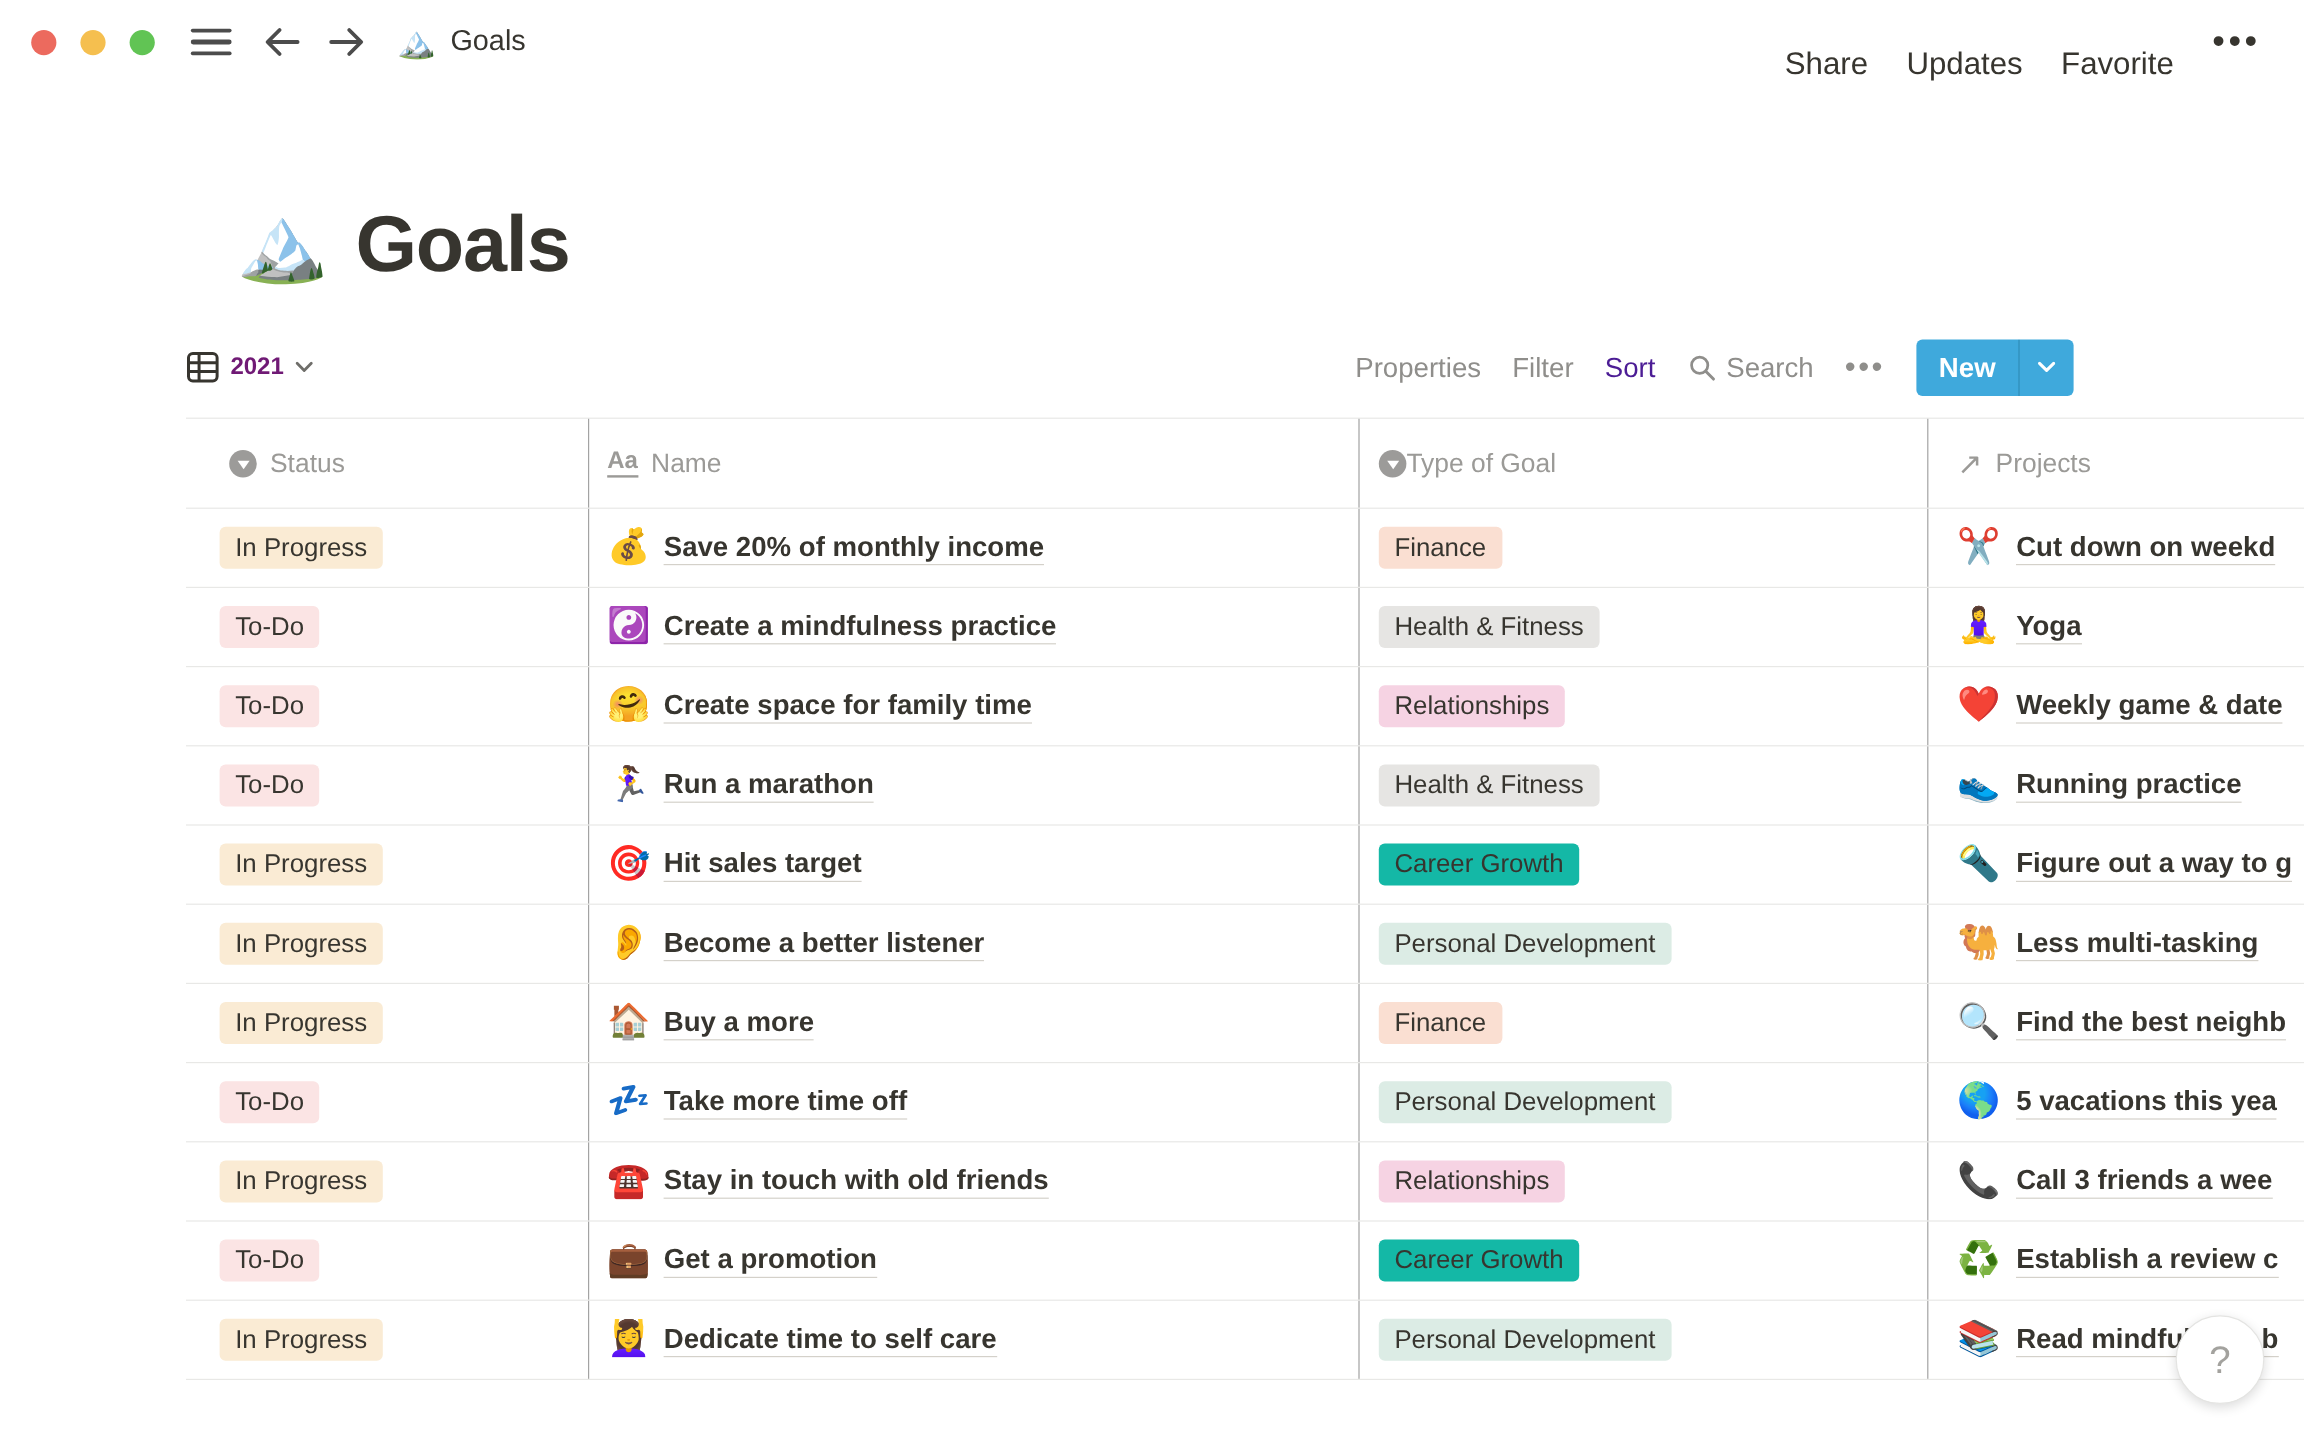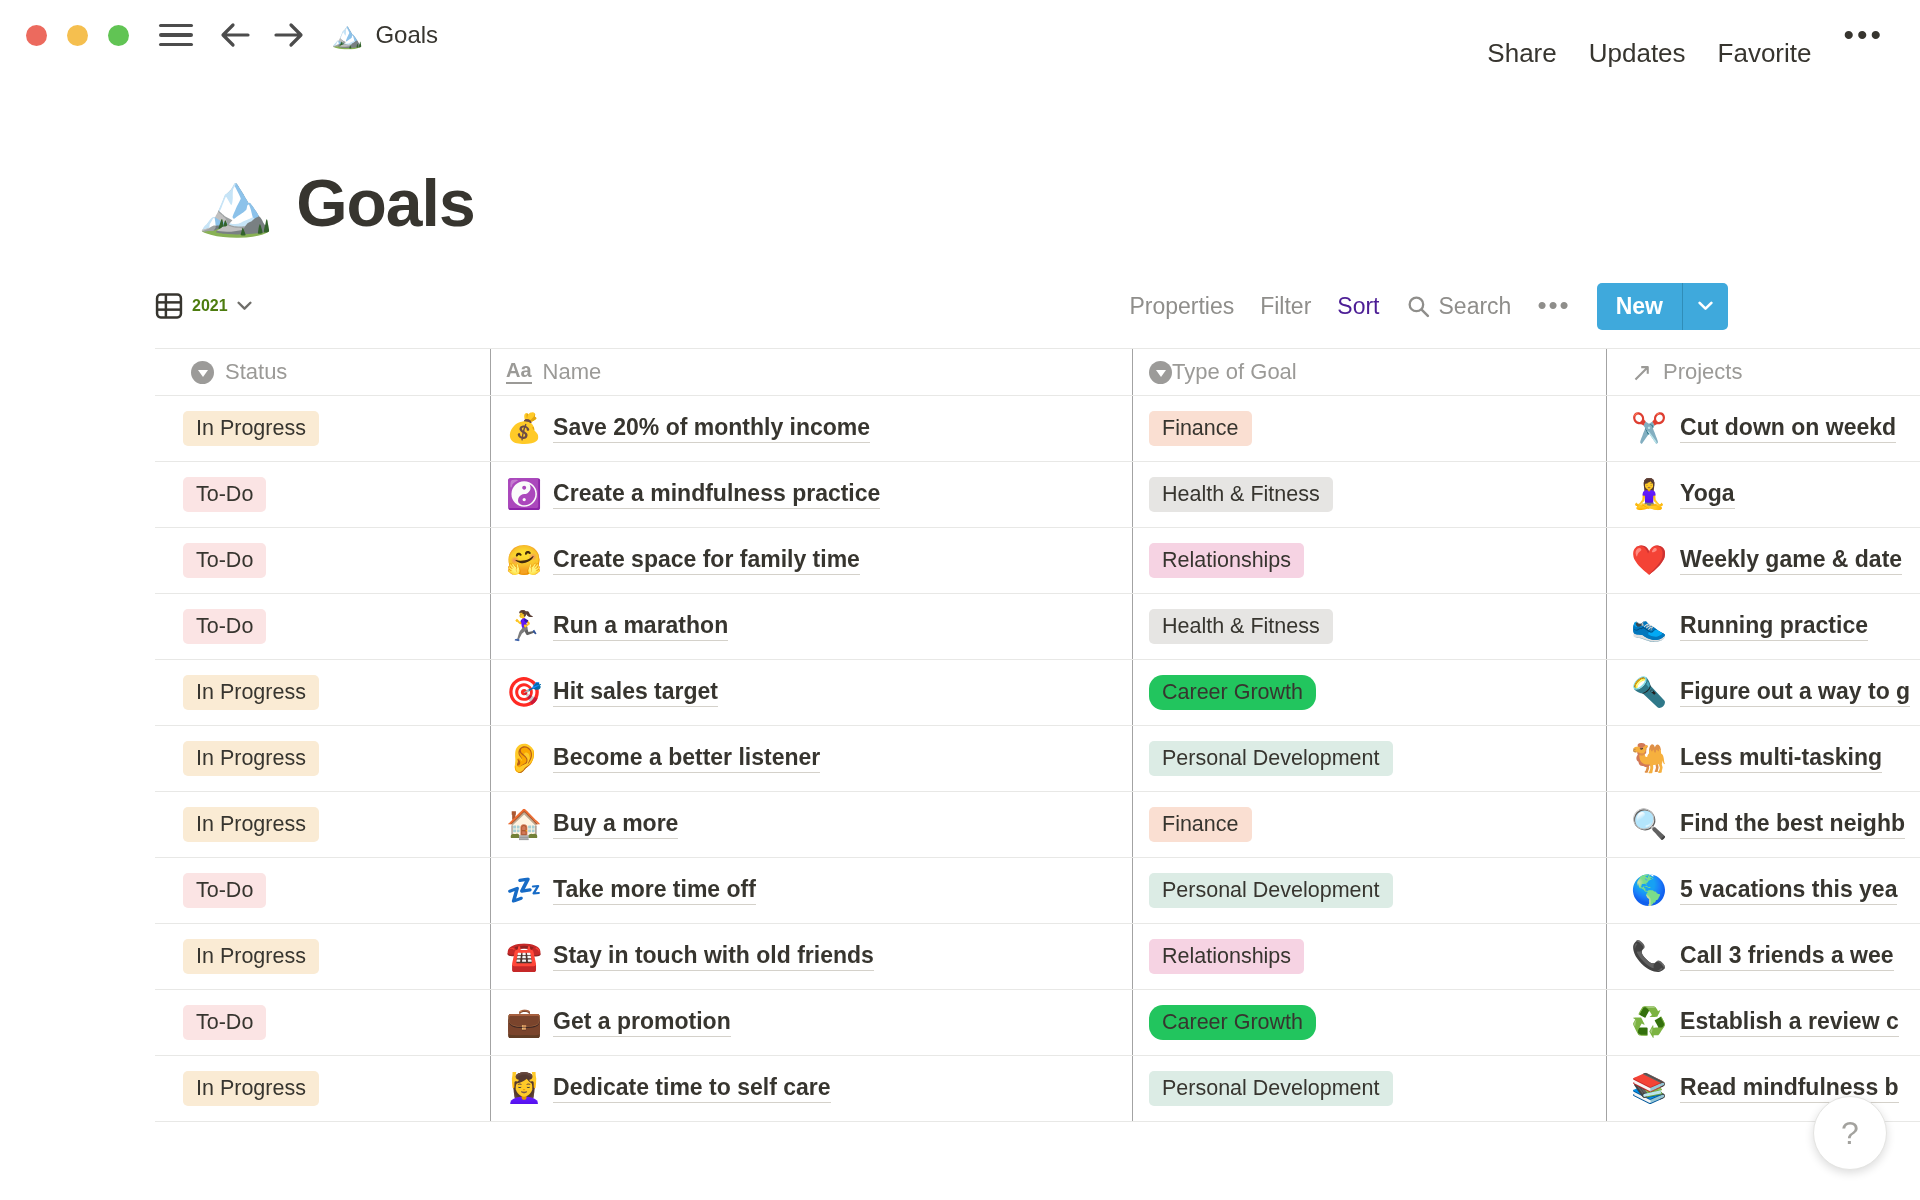--- a/index.html
+++ b/index.html
@@ -24,54 +24,54 @@
   .topbar-right .dots { font-size:30px; letter-spacing:3px; color:#37352F; line-height:0.6; cursor:pointer; }
 
   
   .titlerow { margin:76px 0 0 197px; display:flex; align-items:flex-end; gap:22px; height:92px; }
   .titlerow .pageicon { font-size:62px; line-height:1.1; cursor:pointer; }
   .titlerow h1 { font-size:66px; font-weight:700; letter-spacing:-1px; color:#37352F; line-height:1.05; }
 
   
   .toolbar { margin:44px 192px 0 155px; height:48px; display:flex; align-items:center; }
   .viewtab { display:flex; align-items:center; gap:9px; cursor:pointer; }
-  .viewtab .viewname { font-size:16px; font-weight:700; color:#4d7c0f; }
+  .viewtab .viewname { font-size:20px; font-weight:700; color:#701a75; }
   .toolbar-right { margin-left:auto; display:flex; align-items:center; gap:26px; }
   .tb-item { font-size:23px; color:#8F8E8B; cursor:pointer; }
   .tb-item.active { color:#4c1d95; }
   .tb-search { display:flex; align-items:center; gap:8px; cursor:pointer; }
   .tb-dots { font-size:26px; letter-spacing:2px; color:#8F8E8B; line-height:0.6; cursor:pointer; }
   .newbtn { display:flex; align-items:stretch; height:47px; background:#3FA9DC; border-radius:5px; overflow:hidden; cursor:pointer; }
   .newbtn .newlabel { display:flex; align-items:center; padding:0 19px; font-size:23px; font-weight:700; color:#ffffff; }
   .newbtn .newchev { display:flex; align-items:center; justify-content:center; width:46px; border-left:1px solid rgba(10,70,95,0.28); }
 
   
   .table { margin:18px 0 0 155px; }
   .trow { display:grid; grid-template-columns:335px 642px 474px 714px; }
-  .thead { height:48px; border-top:1px solid #E8E8E6; border-bottom:1px solid #E8E8E6; }
+  .thead { height:76px; border-top:1px solid #E8E8E6; border-bottom:1px solid #E8E8E6; }
   .tbody-row { height:66px; border-bottom:1px solid #E8E8E6; }
   .cell { display:flex; align-items:center; white-space:nowrap; overflow:hidden; }
   .c2,.c3,.c4 { border-left:1px solid #a3a3a3; }
   .c1 { padding-left:28px; }
   .c2 { padding-left:15px; gap:11px; }
   .c3 { padding-left:16px; }
   .c4 { padding-left:24px; gap:13px; }
   .thead .hcell { gap:11px; color:#9B9A97; font-size:22px; cursor:pointer; }
   .thead .c1 { padding-left:36px; }
   .select-icon { width:23px; height:23px; border-radius:50%; background:#9C9B99; display:inline-flex; align-items:center; justify-content:center; flex:none; }
   .select-icon::after { content:""; border-left:5px solid transparent; border-right:5px solid transparent; border-top:7px solid #ffffff; margin-top:2px; }
   .aa-icon { font-size:20px; font-weight:600; color:#9B9A97; border-bottom:2px solid #9B9A97; line-height:1; padding-bottom:2px; }
   .rel-icon { font-size:25px; color:#9B9A97; line-height:1; font-family:"DejaVu Sans",sans-serif; }
   .badge { display:inline-block; padding:5px 13px; border-radius:5px; font-size:21.5px; color:#37352F; cursor:pointer; }
   .badge[data-color="yellow"] { background:#FAEBD4; }
   .badge[data-color="red"]    { background:#FBE4E4; }
   .badge[data-color="orange"] { background:#FADFD2; }
   .badge[data-color="gray"]   { background:#E6E5E3; }
   .badge[data-color="pink"]   { background:#F6D3E3; }
-  .badge[data-color="blue"]   { background:#22c55e;border-radius:14px; }
+  .badge[data-color="blue"]   { background:#14b8a6; }
   .badge[data-color="green"]  { background:#DCECE5; }
   .remoji { font-size:29px; line-height:1; flex:none; }
   .rlink { font-size:23px; font-weight:700; color:#37352F; border-bottom:1.5px solid #D4D1CA; padding-bottom:1px; cursor:pointer; }
 
   
   .tfoot { margin-top:16px; }
   .countwrap { grid-column:2; justify-self:end; padding-right:14px; display:flex; align-items:baseline; gap:10px; cursor:pointer; }
   .countlabel { font-size:17px; letter-spacing:2px; color:#9B9A97; }
   .countvalue { font-size:25px; color:#37352F; }
 

